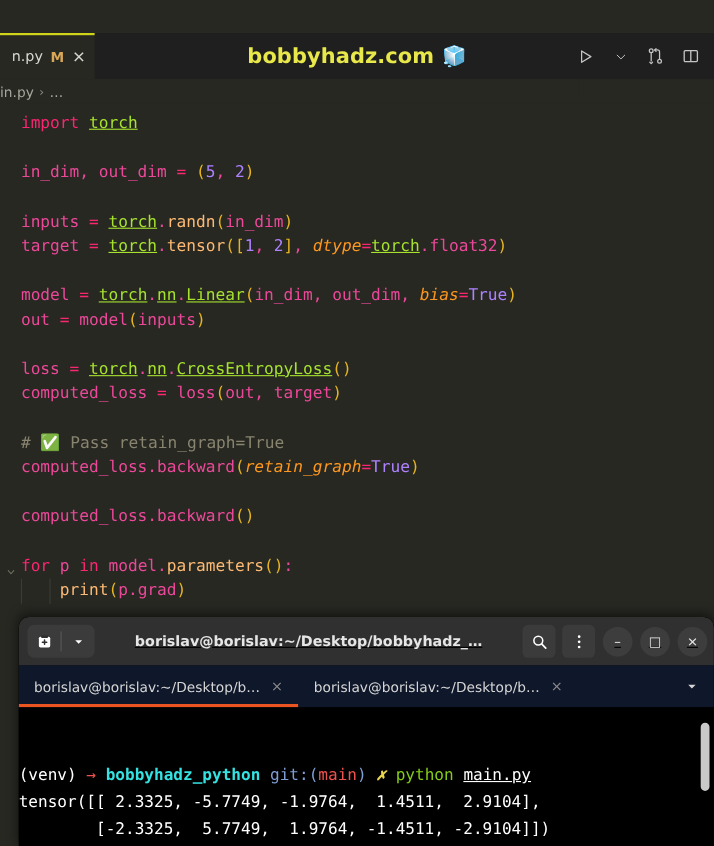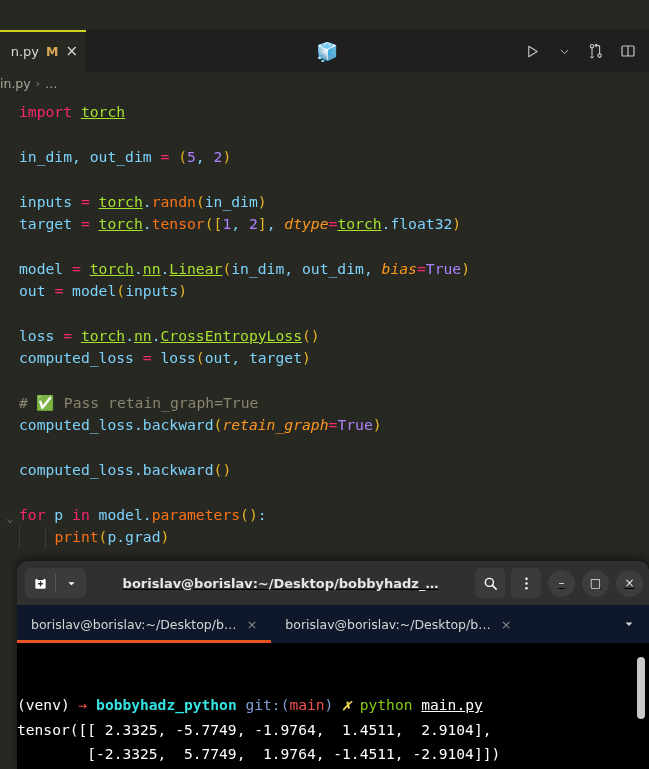--- a/index.html
+++ b/index.html
@@ -73,24 +73,24 @@
   .code {
     font-family: "DejaVu Sans Mono", monospace;
     font-size: 14.7px; line-height: 22.4px; white-space: pre;
     color: #f8f8f2; padding-left: 19px; padding-top: 7px;
   }
   .ln { height: 22.4px; position: relative; }
 
   
   .k   { color: #f92672; }            
   .mod { color: #a6e22e; text-decoration: underline; }
-  .fn2 { color: #f97316; }
+  .fn2 { color: #fdba74; }
   .num { color: #ae81ff; }            
   .par { color: #e6b422; }            
-  .var { color: #7dd3fc; }
+  .var { color: #ec4899; }
   .arg { color: #fd971f; font-style: italic; }  
   .cmt { color: #88846f; }
   .cls { color: #a6e22e; text-decoration: underline; }
 
   .fold-arrow {
     position: absolute; left: -14px; top: 6px; width: 10px; height: 10px;
     color: #75715e;
   }
   .ig { position: absolute; top: 0; width: 1px; height: 22.4px; background: #3b3c35; }
 
@@ -174,20 +174,21 @@
 
   <div class="tabstrip">
     <div class="tab">
       <span class="tab-label">n.py</span>
       <span class="tab-dirty">M</span>
       <span class="tab-close">×</span>
     </div>
   </div>
 
   <div class="watermark">
+    <span class="watermark-text">bobbyhadz.com</span>
     <span class="watermark-emoji">🧊</span>
   </div>
 
   <div class="tab-actions">
     <div class="ticon">
       <svg width="15" height="15" viewBox="0 0 16 16">
           <path d="M4 2.5 L13 8 L4 13.5 Z" fill="none" stroke="#c5c5c5" stroke-width="1.2" stroke-linejoin="round"></path>
         </svg>
     </div>
     <div class="ticon">

